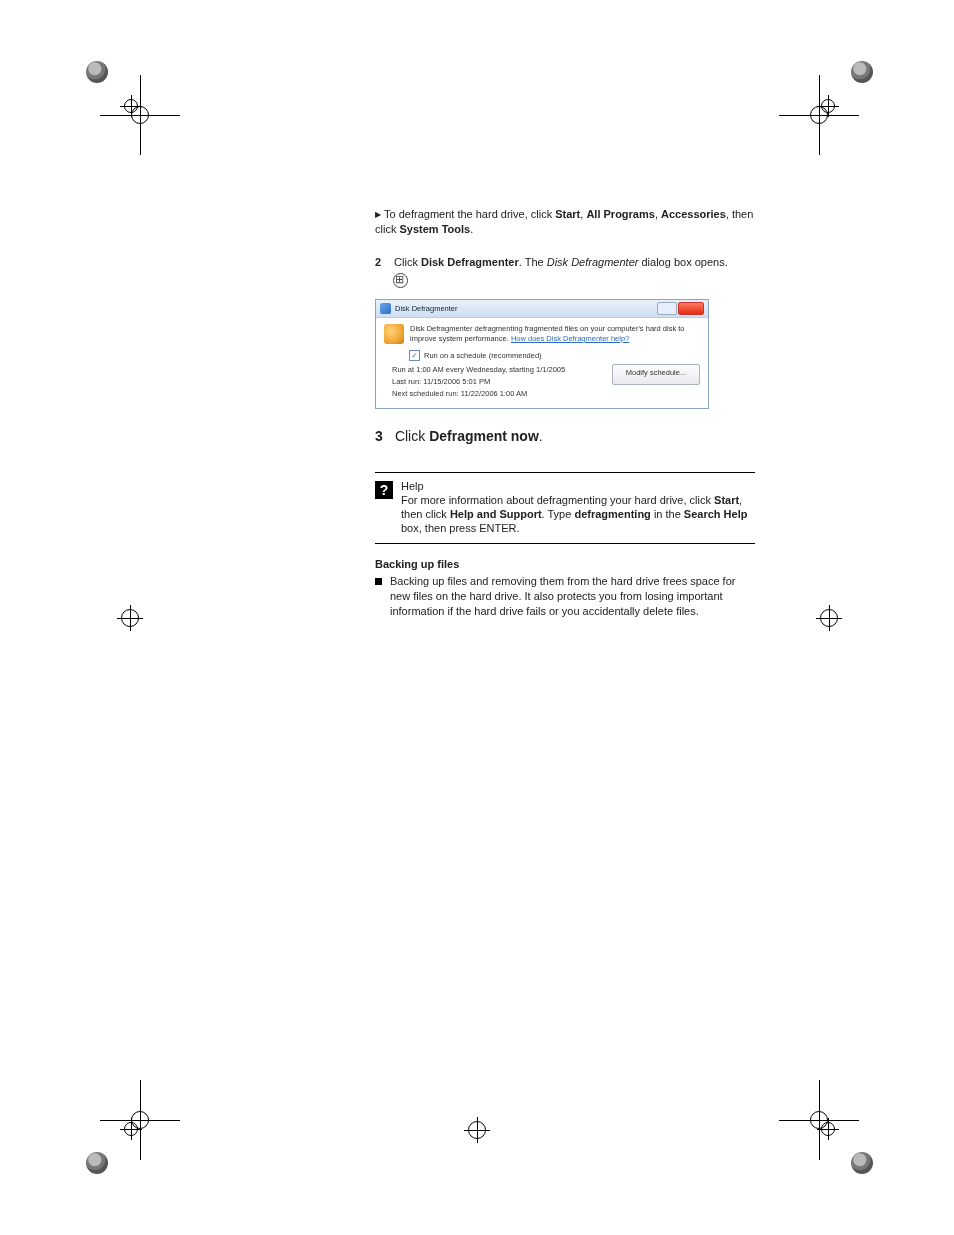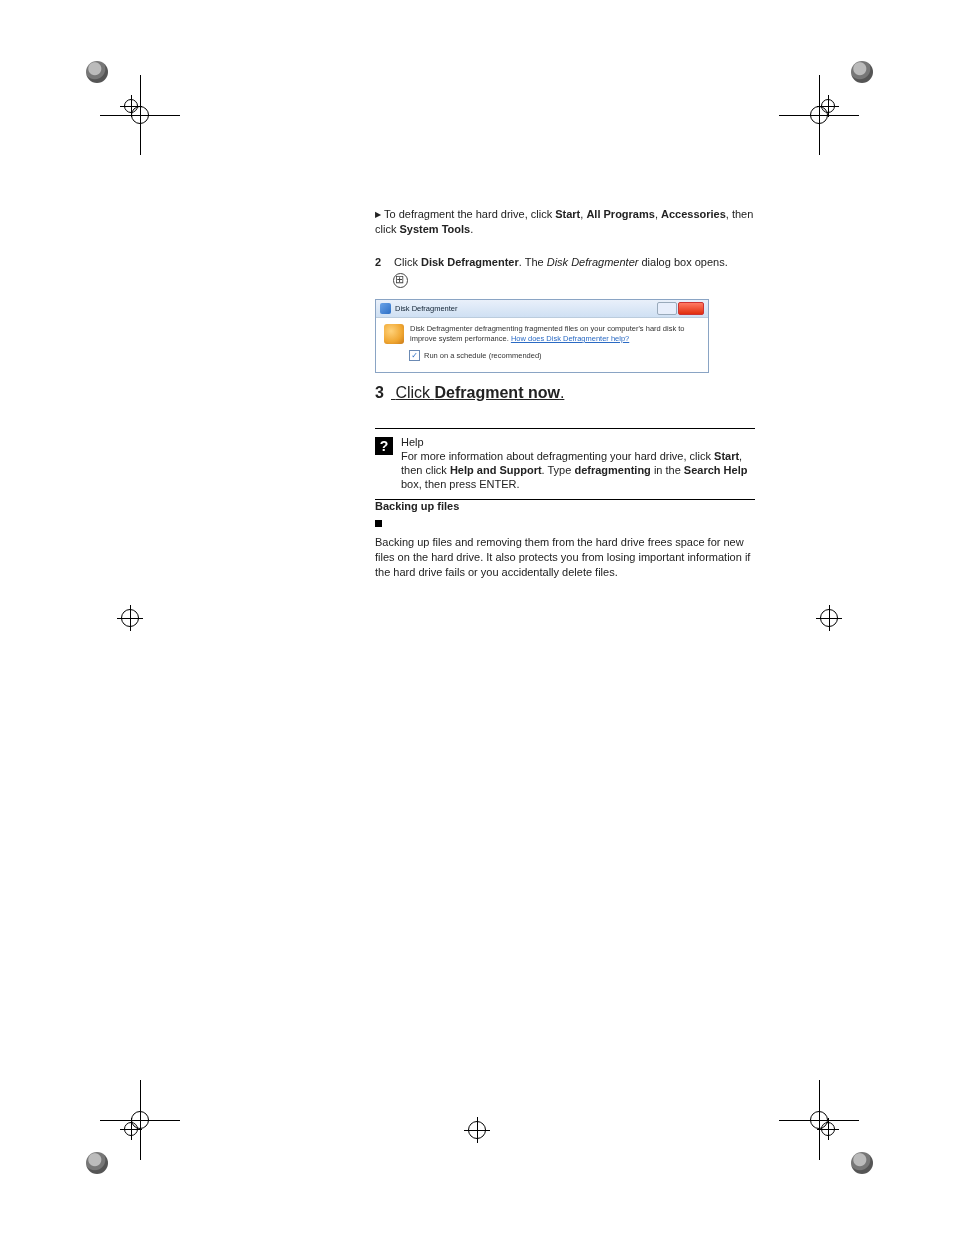--- a/index.html
+++ b/index.html
@@ -67,21 +67,21 @@
   .step em { font-style:italic; }
 
   .subline { font-size:11px; line-height:15px; margin-left:16px; margin-bottom:6px; }
   .win-logo {
     display:inline-block; width:13px; height:13px; border:1px solid #444;
     border-radius:50%; vertical-align:-3px; margin:0 2px;
     position:relative;
   }
   .win-logo::before { content:"⊞"; position:absolute; left:1px; top:-2px; font-size:11px; color:#444;}
 
-  .step-3 { font-size:16px; line-height:15px; margin-top:12px;text-decoration:underline; }
+  .step-3 { font-size:14px; line-height:15px; margin-top:20px; }
 
   
   .dialog-wrap { margin-top:10px; margin-left:0; }
   .dialog {
     width:332px; border:1px solid #8aa4c4;
     font-size:7.5px; color:#333; background:#f2f4f7;
     box-shadow: 0 0 0 1px #dde6f0 inset;
   }
   .dlg-titlebar {
     height:17px; display:flex; align-items:center;
@@ -133,23 +133,23 @@
     font-size:11px; line-height:14px;
     display:flex; gap:8px; align-items:flex-start;
   }
   .help .q {
     width:18px; height:18px; background:#000; color:#fff; font-weight:bold;
     display:flex; align-items:center; justify-content:center; flex:none;
     font-size:14px; margin-top:2px;
   }
 
   
-  .section2 { }
+  .section2 { margin-top:14px; }
   .sec-head { font-size:11px; font-weight:bold; margin-bottom:4px; }
-  .bullet-line { font-size:11px; line-height:15px; display:flex; gap:8px;flex-direction:column; }
+  .bullet-line { font-size:11px; line-height:15px; display:flex; gap:8px; }
   .bullet-line .sq { width:7px; height:7px; background:#000; margin-top:4px; flex:none;}
 
 </style>
 </head>
 <body>
 
 <div class="regmark tl">
   <div class="bar-v"></div>
     <div class="bar-h"></div>
   <div class="dot"></div>
@@ -242,20 +242,28 @@
         <div class="dlg-desc">
           <div class="dicon"></div>
           <div class="txt">
             <span>Disk Defragmenter defragmenting fragmented files on your computer's hard disk to improve system performance. </span><a href="#">How does Disk Defragmenter help?</a>
           </div>
         </div>
         <div class="chk-row">
           <span class="chk"></span>
           <span>Run on a schedule (recommended)</span>
         </div>
+        <div class="sched-block">
+          <div class="sched-lines">
+            <div>Run at 1:00 AM every Wednesday, starting 1/1/2005</div>
+            <div>Last run: 11/15/2006 5:01 PM</div>
+            <div>Next scheduled run: 11/22/2006 1:00 AM</div>
+          </div>
+          <div class="btn">Modify schedule...</div>
+        </div>
       </div>
     </div>
   </div>
 
   <div class="step-3">
     <span class="num" style="display:inline-block;width:16px;font-weight:bold">3</span>
     <span>
       <span>Click </span><span style="font-weight:bold"><span>Defragment now</span></span><span>.</span>
     </span>
   </div>

